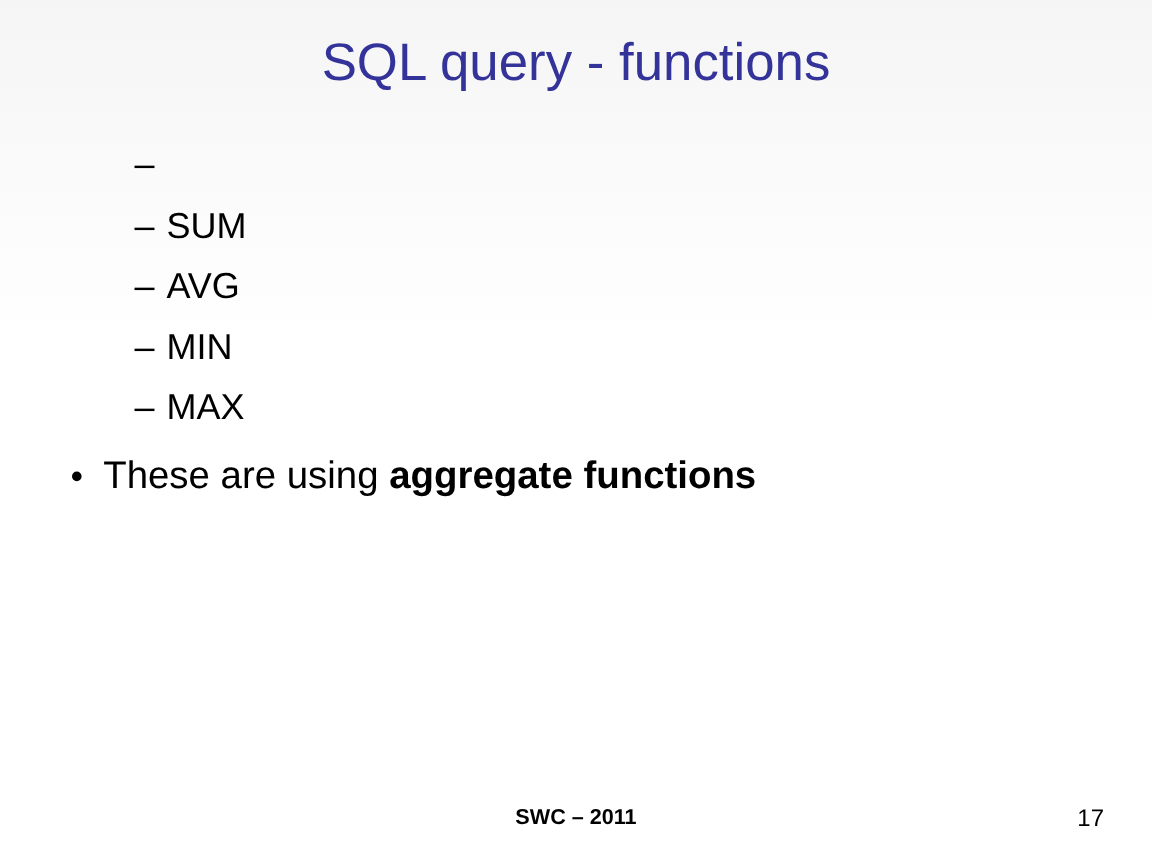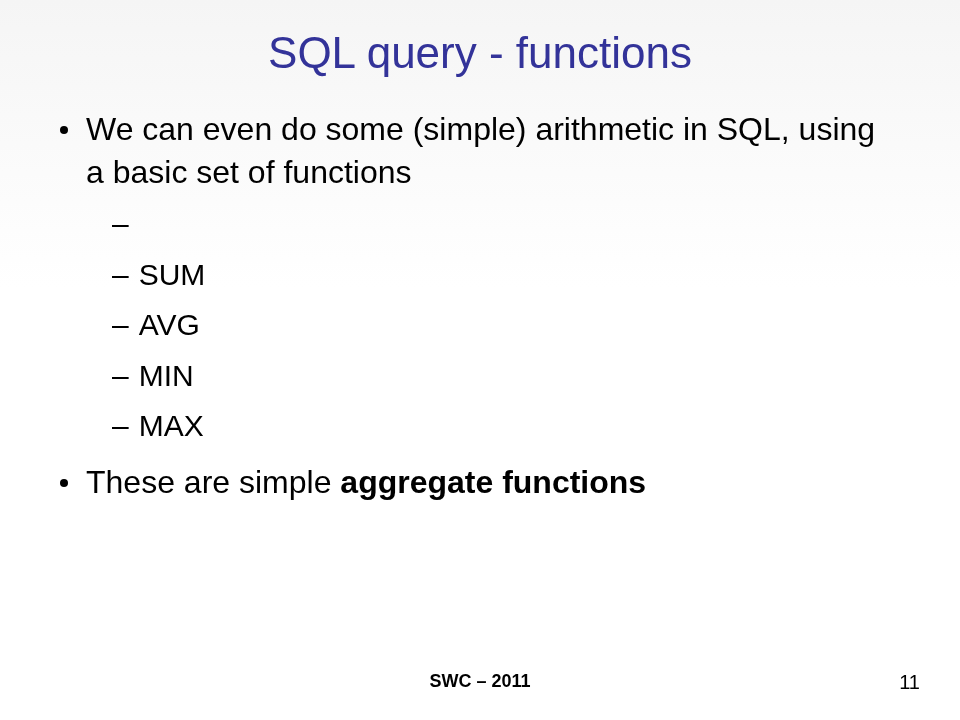--- a/index.html
+++ b/index.html
@@ -91,24 +91,20 @@
       color: #000000;
     }
   </style>
 </head>
 <body>
 
 <h1 class="slide-title">SQL query - functions</h1>
 
 <div class="content">
 
-  <div class="bullet-item">
-    <span class="bullet-marker"></span>
-    <span class="bullet-text">We can even do some (simple) arithmetic in SQL, using a basic set of functions</span>
-  </div>
 
   <div class="sub-list">
     <div class="sub-item">
       <span class="dash-marker">–</span>
     </div>
     <div class="sub-item">
       <span class="dash-marker">–</span>
       <span>SUM</span>
     </div>
     <div class="sub-item">
@@ -121,23 +117,23 @@
     </div>
     <div class="sub-item">
       <span class="dash-marker">–</span>
       <span>MAX</span>
     </div>
   </div>
 
   <div class="bullet-item">
     <span class="bullet-marker"></span>
     <span class="bullet-text">
-      <span>These are simple </span><span class="bold">aggregate functions</span>
+      <span>These are using </span><span class="bold">aggregate functions</span>
     </span>
   </div>
 
 </div>
 
 <div class="footer">
   <span class="footer-text">SWC – 2011</span>
 </div>
 
-<div class="page-number">11</div>
+<div class="page-number">17</div>
 
 </body></html>

